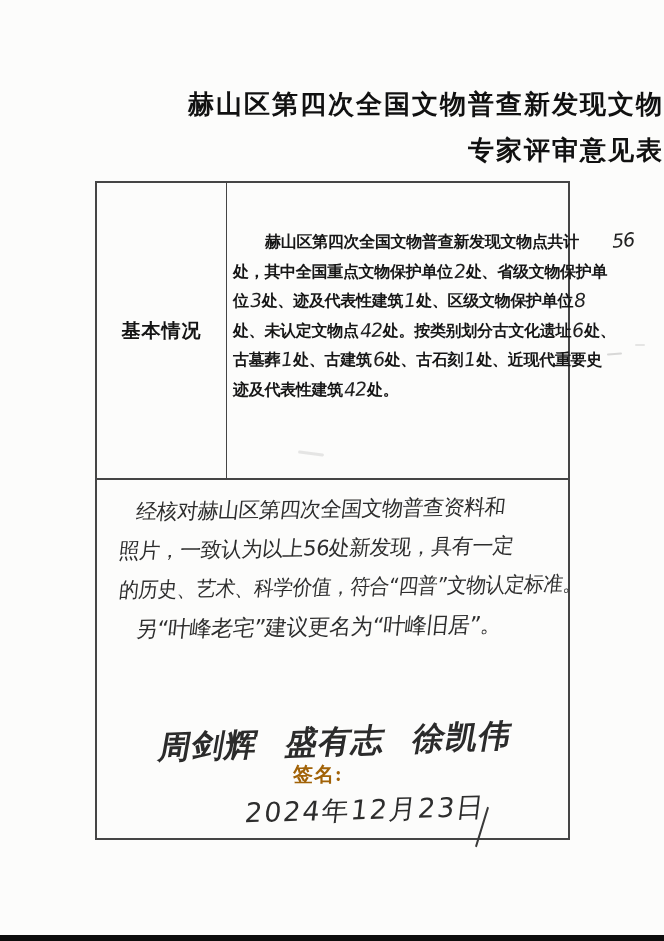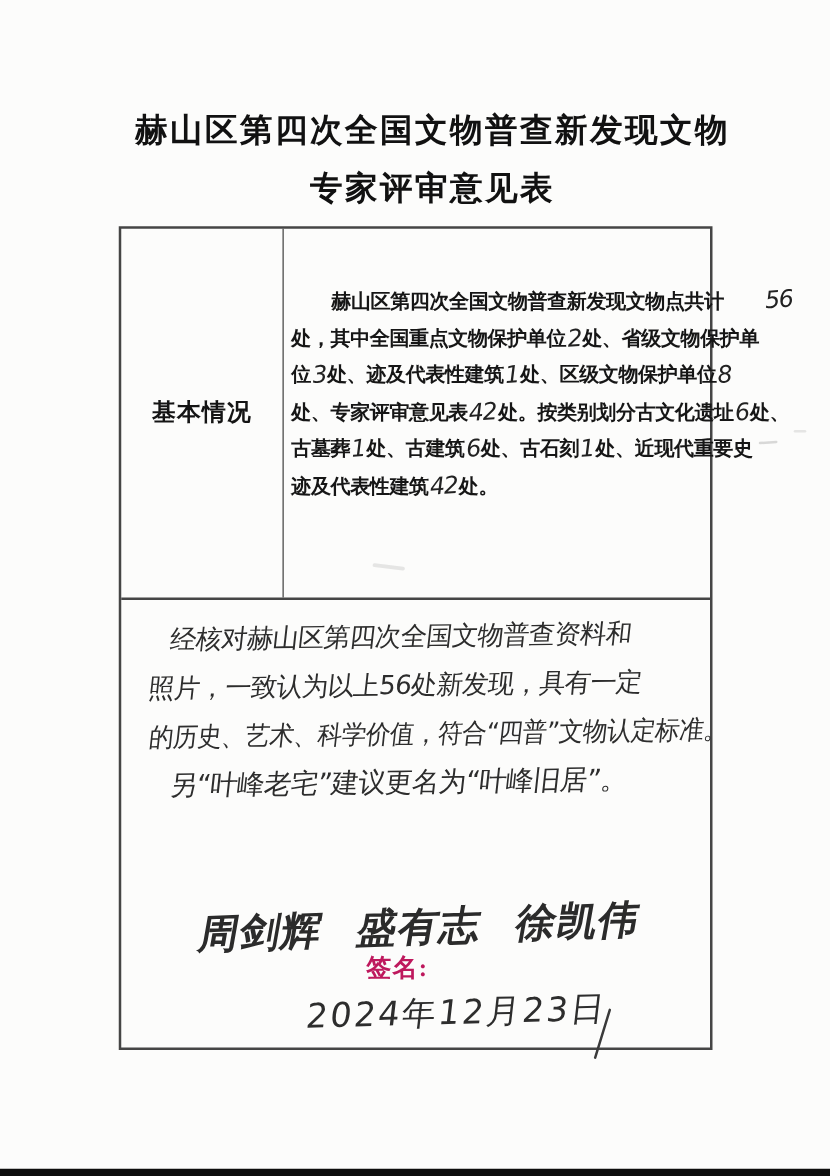--- a/index.html
+++ b/index.html
@@ -8,21 +8,21 @@
 
   .page {
     position:relative; width:664px; height:941px;
     background:#fcfcfb; overflow:hidden;
     font-family:"Liberation Serif", serif; color:#1c1c1c;
   }
 
   
   .title {
     position:absolute; top:82px; left:0; width:100%;
-    text-align:center; font-weight:bold; color:#111;
+    text-align:right; font-weight:bold; color:#111;
     font-size:26px; line-height:46px; letter-spacing:2px;padding-left:28px;
   }
 
   
   .form-table {
     position:absolute; left:95px; top:181px; width:475px; height:659px;
     border:2px solid #454545;
   }
   .row { display:flex; }
   .row-basic { height:297px; border-bottom:2px solid #454545; }
@@ -66,21 +66,21 @@
 
   .signatures {
     position:absolute; top:240px; left:62px; white-space:nowrap;
     font-family:"DejaVu Sans", sans-serif; font-weight:bold; color:#2b2b2b;
     font-size:32px; transform:rotate(-2deg); letter-spacing:1px;
   }
   .signatures .sig { display:inline-block; transform:skewX(-12deg); margin-right:16px; }
 
   .sign-label {
     position:absolute; top:281px; left:196px;
-    font-size:20px; font-weight:bold; letter-spacing:1px; color:#be185d;
+    font-size:20px; font-weight:bold; letter-spacing:1px; color:#a16207;
   }
   .date-hw {
     position:absolute; top:312px; left:148px;
     font-family:"DejaVu Sans", sans-serif; color:#2d2d2d;
     font-size:27px; letter-spacing:2px; transform:rotate(-1.5deg) skewX(-8deg);
   }
 
   
   .pen-stroke {
     position:absolute; left:481px; top:806px; width:2px; height:42px;
@@ -110,21 +110,21 @@
 
     <div class="row row-basic">
       <div class="label-cell">
         <span class="lbl-line">基本情况</span>
       </div>
       <div class="content-cell">
         <div class="print-text">
             <div class="line indent"><span>赫山区第四次全国文物普查新发现文物点共计</span><span class="hw">56</span></div>
             <div class="line"><span>处，其中全国重点文物保护单位</span><span class="hw">2</span><span>处、省级文物保护单</span></div>
             <div class="line"><span>位</span><span class="hw">3</span><span>处、迹及代表性建筑</span><span class="hw">1</span><span>处、区级文物保护单位</span><span class="hw">8</span></div>
-            <div class="line"><span>处、专家评审意见表</span><span class="hw">42</span><span>处。按类别划分古文化遗址</span><span class="hw">6</span><span>处、</span></div>
+            <div class="line"><span>处、未认定文物点</span><span class="hw">42</span><span>处。按类别划分古文化遗址</span><span class="hw">6</span><span>处、</span></div>
             <div class="line"><span>古墓葬</span><span class="hw">1</span><span>处、古建筑</span><span class="hw">6</span><span>处、古石刻</span><span class="hw">1</span><span>处、近现代重要史</span></div>
             <div class="line"><span>迹及代表性建筑</span><span class="hw">42</span><span>处。</span></div>
           </div>
       </div>
     </div>
 
     <div class="row row-expert">
       <div class="content-cell">
         <div class="handwriting">
             <div class="line indent"><span>经核对赫山区第四次全国文物普查资料和</span></div>

